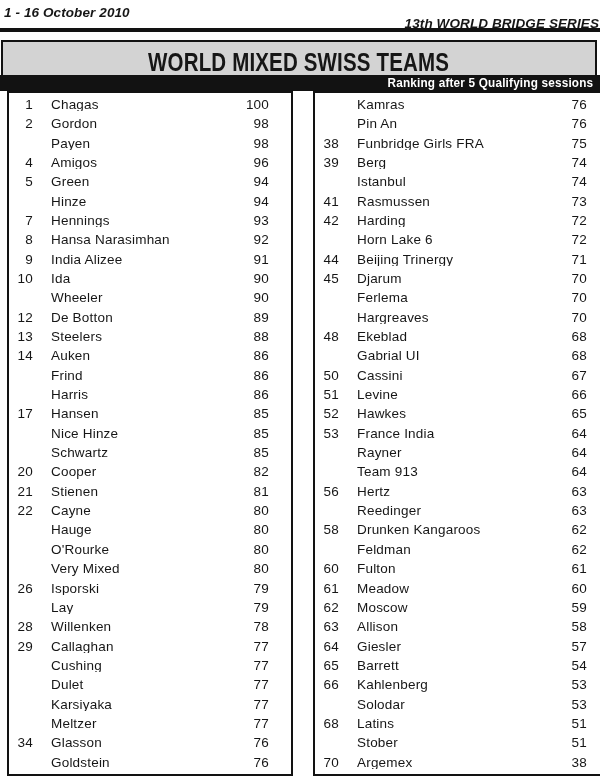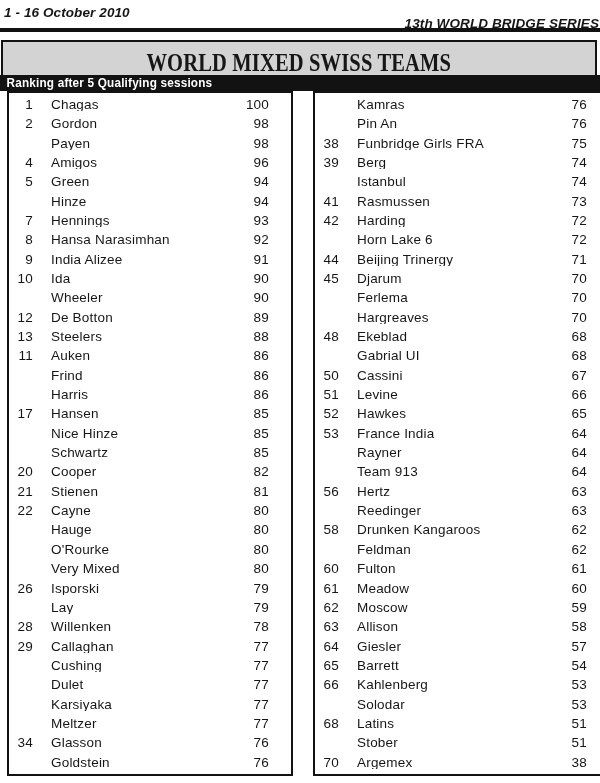--- a/index.html
+++ b/index.html
@@ -20,33 +20,33 @@
     letter-spacing:.1px;white-space:nowrap;gap:39px;
   }
   .topbar .right{padding-right:1px;margin-top:11px;}
   .top-rule{
     position:absolute;top:28px;left:0;right:0;height:4px;background:#121212;
   }
   
   .title-box{
     position:absolute;top:40px;left:1px;right:3px;height:45px;
     background:#d3d3d3;border:2px solid #121212;box-sizing:border-box;
-    display:flex;align-items:center;justify-content:center;font-family:Liberation Serif, serif;
+    display:flex;align-items:center;justify-content:center;
   }
   .title-text{
     display:inline-block;
     font-size:25px;font-weight:700;letter-spacing:.2px;
     transform:scaleX(.82);transform-origin:center;
     white-space:nowrap;color:#161616;
   }
   
   .banner{
     position:absolute;top:75px;left:0;right:0;height:16px;
     background:#121212;color:#ffffff;
-    display:flex;align-items:center;justify-content:flex-start;
+    display:flex;align-items:center;justify-content:flex-end;
   }
   .banner-text{
     font-size:12.5px;font-weight:700;letter-spacing:.2px;
     transform:scaleX(.94);white-space:nowrap;
   }
   
   .tables{position:absolute;top:91px;left:0;right:0;height:685px;}
   .rank-table{
     position:absolute;top:0;bottom:0;
     border:2px solid #121212;box-sizing:border-box;background:#ffffff;
@@ -160,21 +160,21 @@
           <span class="cell-score">89</span>
         </div>
 
         <div class="row">
           <span class="cell-rank">13</span>
           <span class="cell-team">Steelers</span>
           <span class="cell-score">88</span>
         </div>
 
         <div class="row">
-          <span class="cell-rank">11</span>
+          <span class="cell-rank">14</span>
           <span class="cell-team">Auken</span>
           <span class="cell-score">86</span>
         </div>
 
         <div class="row">
           <span class="cell-rank"></span>
           <span class="cell-team">Frind</span>
           <span class="cell-score">86</span>
         </div>
 

